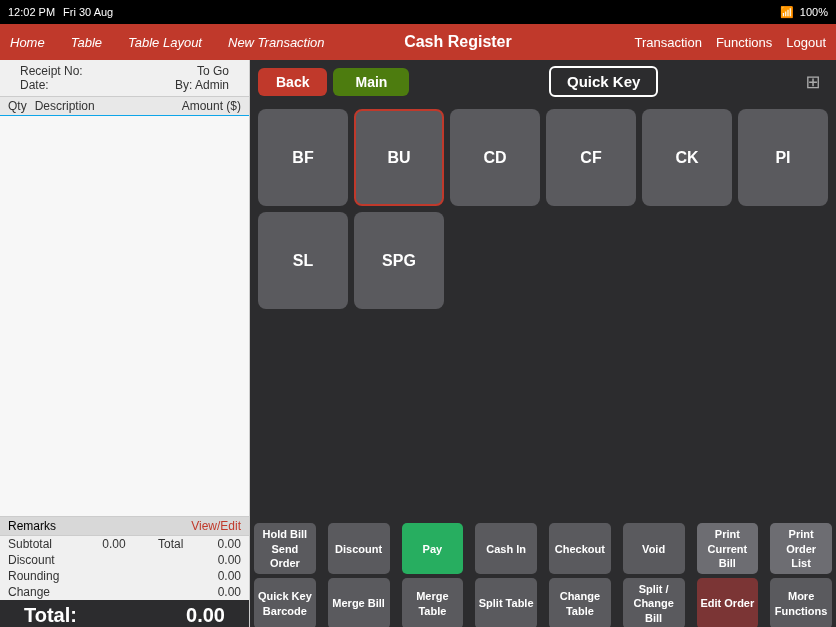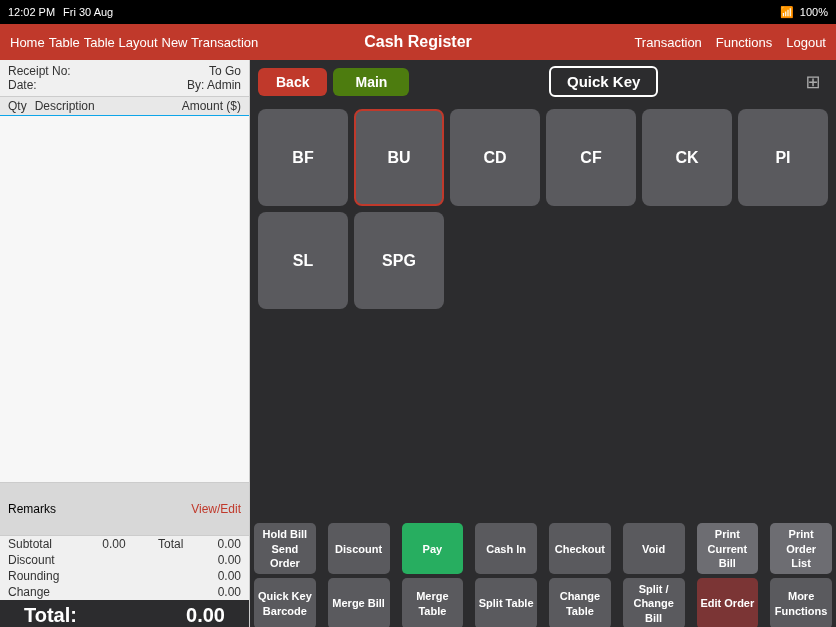--- a/index.html
+++ b/index.html
@@ -29,21 +29,21 @@
     
     .nav-bar {
       background: #c0392b;
       color: #fff;
       display: flex;
       align-items: center;
       padding: 0 10px;
       height: 36px;
       gap: 16px;
     }
-    .nav-bar .nav-left { display: flex; gap: 4px; flex: 1; }
+    .nav-bar .nav-left { display: flex; gap: 26px; flex: 1; font-style: italic; }
     .nav-bar .nav-center { flex: 1; text-align: center; font-size: 16px; font-weight: 600; }
     .nav-bar .nav-right { display: flex; gap: 14px; flex: 1; justify-content: flex-end; }
     .nav-item {
       color: #fff;
       font-size: 13px;
       cursor: pointer;
       white-space: nowrap;
     }
 
     
@@ -54,21 +54,21 @@
 
     
     .left-panel {
       width: 250px;
       background: #f0f0f0;
       display: flex;
       flex-direction: column;
       border-right: 1px solid #ccc;
     }
     .receipt-header {
-      padding: 4px 8px;
+      padding: 4px 20px;
       background: #f0f0f0;
       border-bottom: 1px solid #ccc;
     }
     .receipt-header-row {
       display: flex;
       justify-content: space-between;
       font-size: 12px;
       color: #333;
     }
     .receipt-cols {
@@ -85,21 +85,21 @@
       flex: 1;
       background: #f7f7f7;
     }
     .receipt-footer {
       border-top: 1px solid #ccc;
       background: #f0f0f0;
     }
     .remarks-row {
       display: flex;
       justify-content: space-between;
-      padding: 19px 8px;
+      padding: 2px 8px;
       font-size: 12px;
       background: #d8d8d8;
       border-bottom: 1px solid #ccc;
     }
     .summary-row {
       display: flex;
       justify-content: space-between;
       padding: 1px 8px;
       font-size: 12px;
       color: #333;

